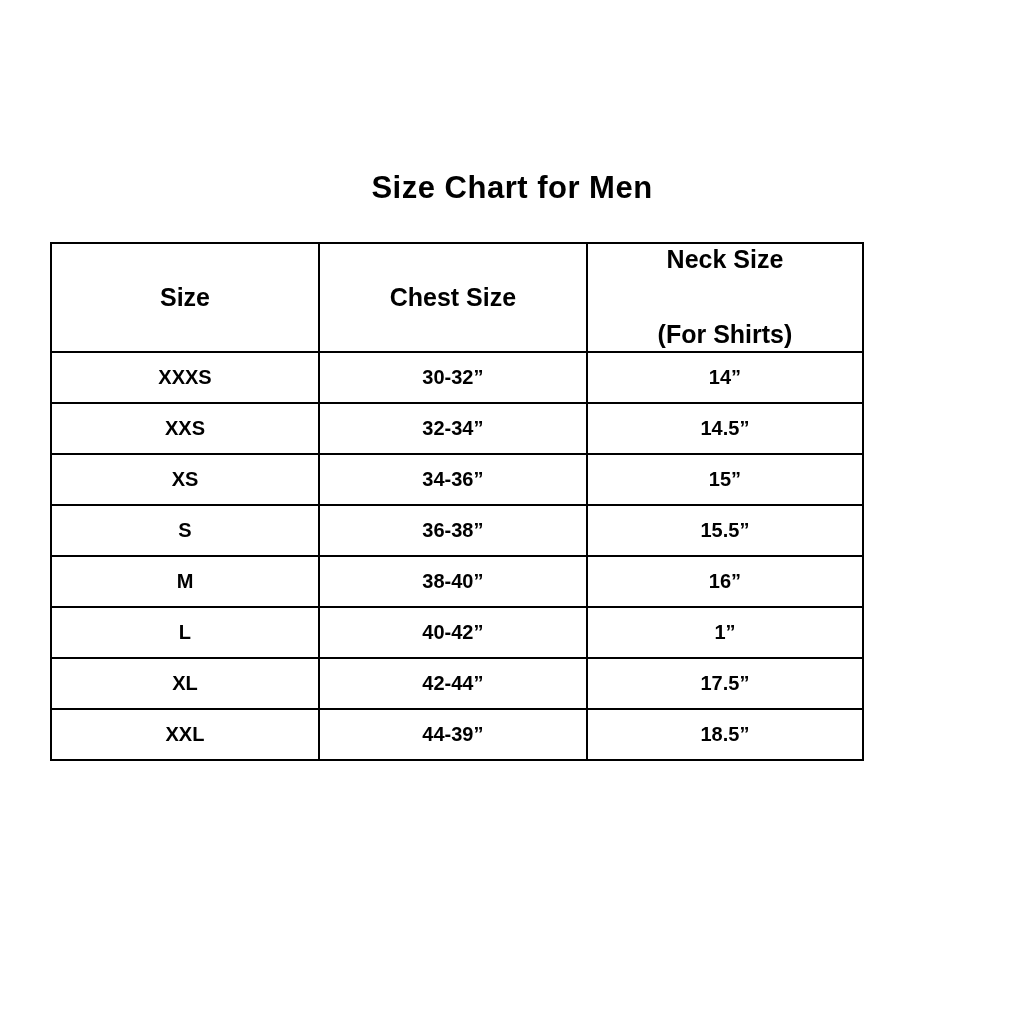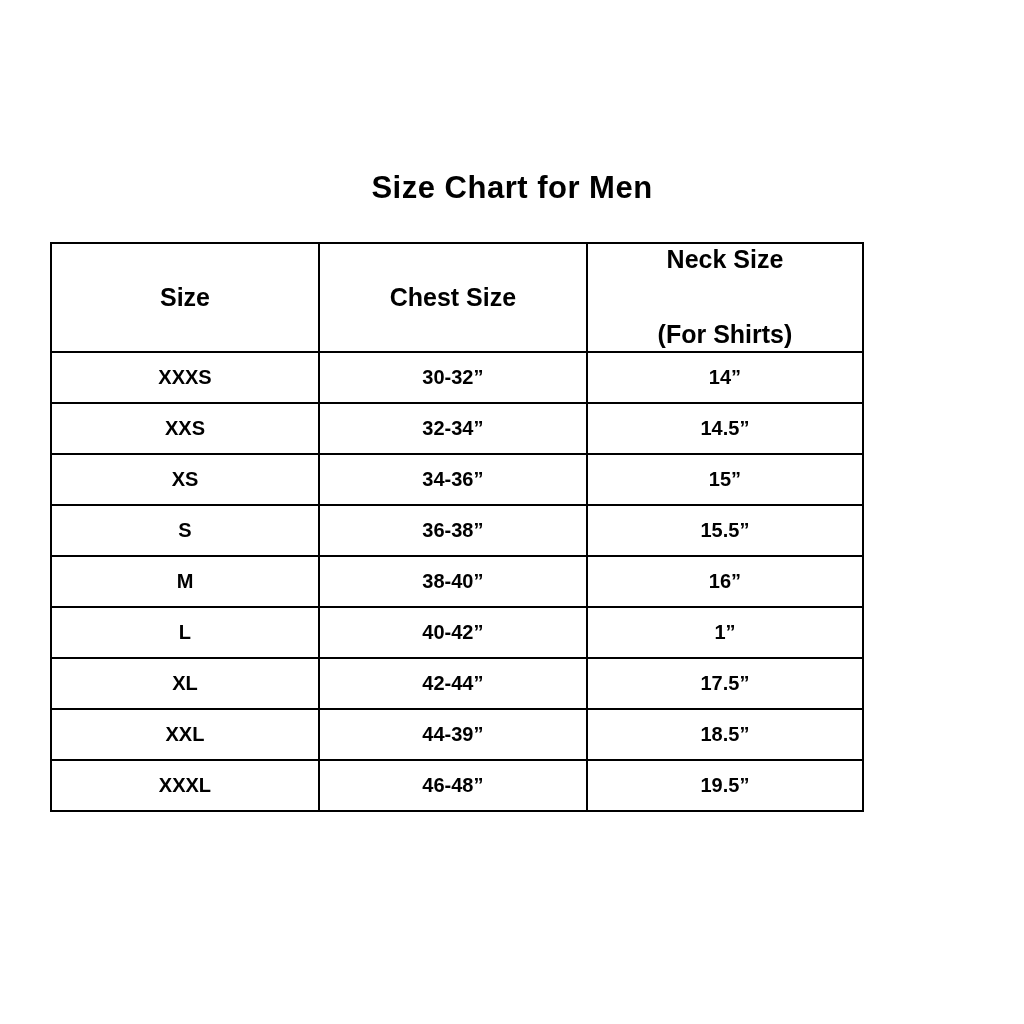--- a/index.html
+++ b/index.html
@@ -122,21 +122,16 @@
         <tr>
           <td>XL</td>
           <td>42-44”</td>
           <td>17.5”</td>
         </tr>
         <tr>
           <td>XXL</td>
           <td>44-39”</td>
           <td>18.5”</td>
         </tr>
-        <tr>
-          <td>XXXL</td>
-          <td>46-48”</td>
-          <td>19.5”</td>
-        </tr>
       </tbody>
   </table>
 
 </div>
 
 </body></html>

